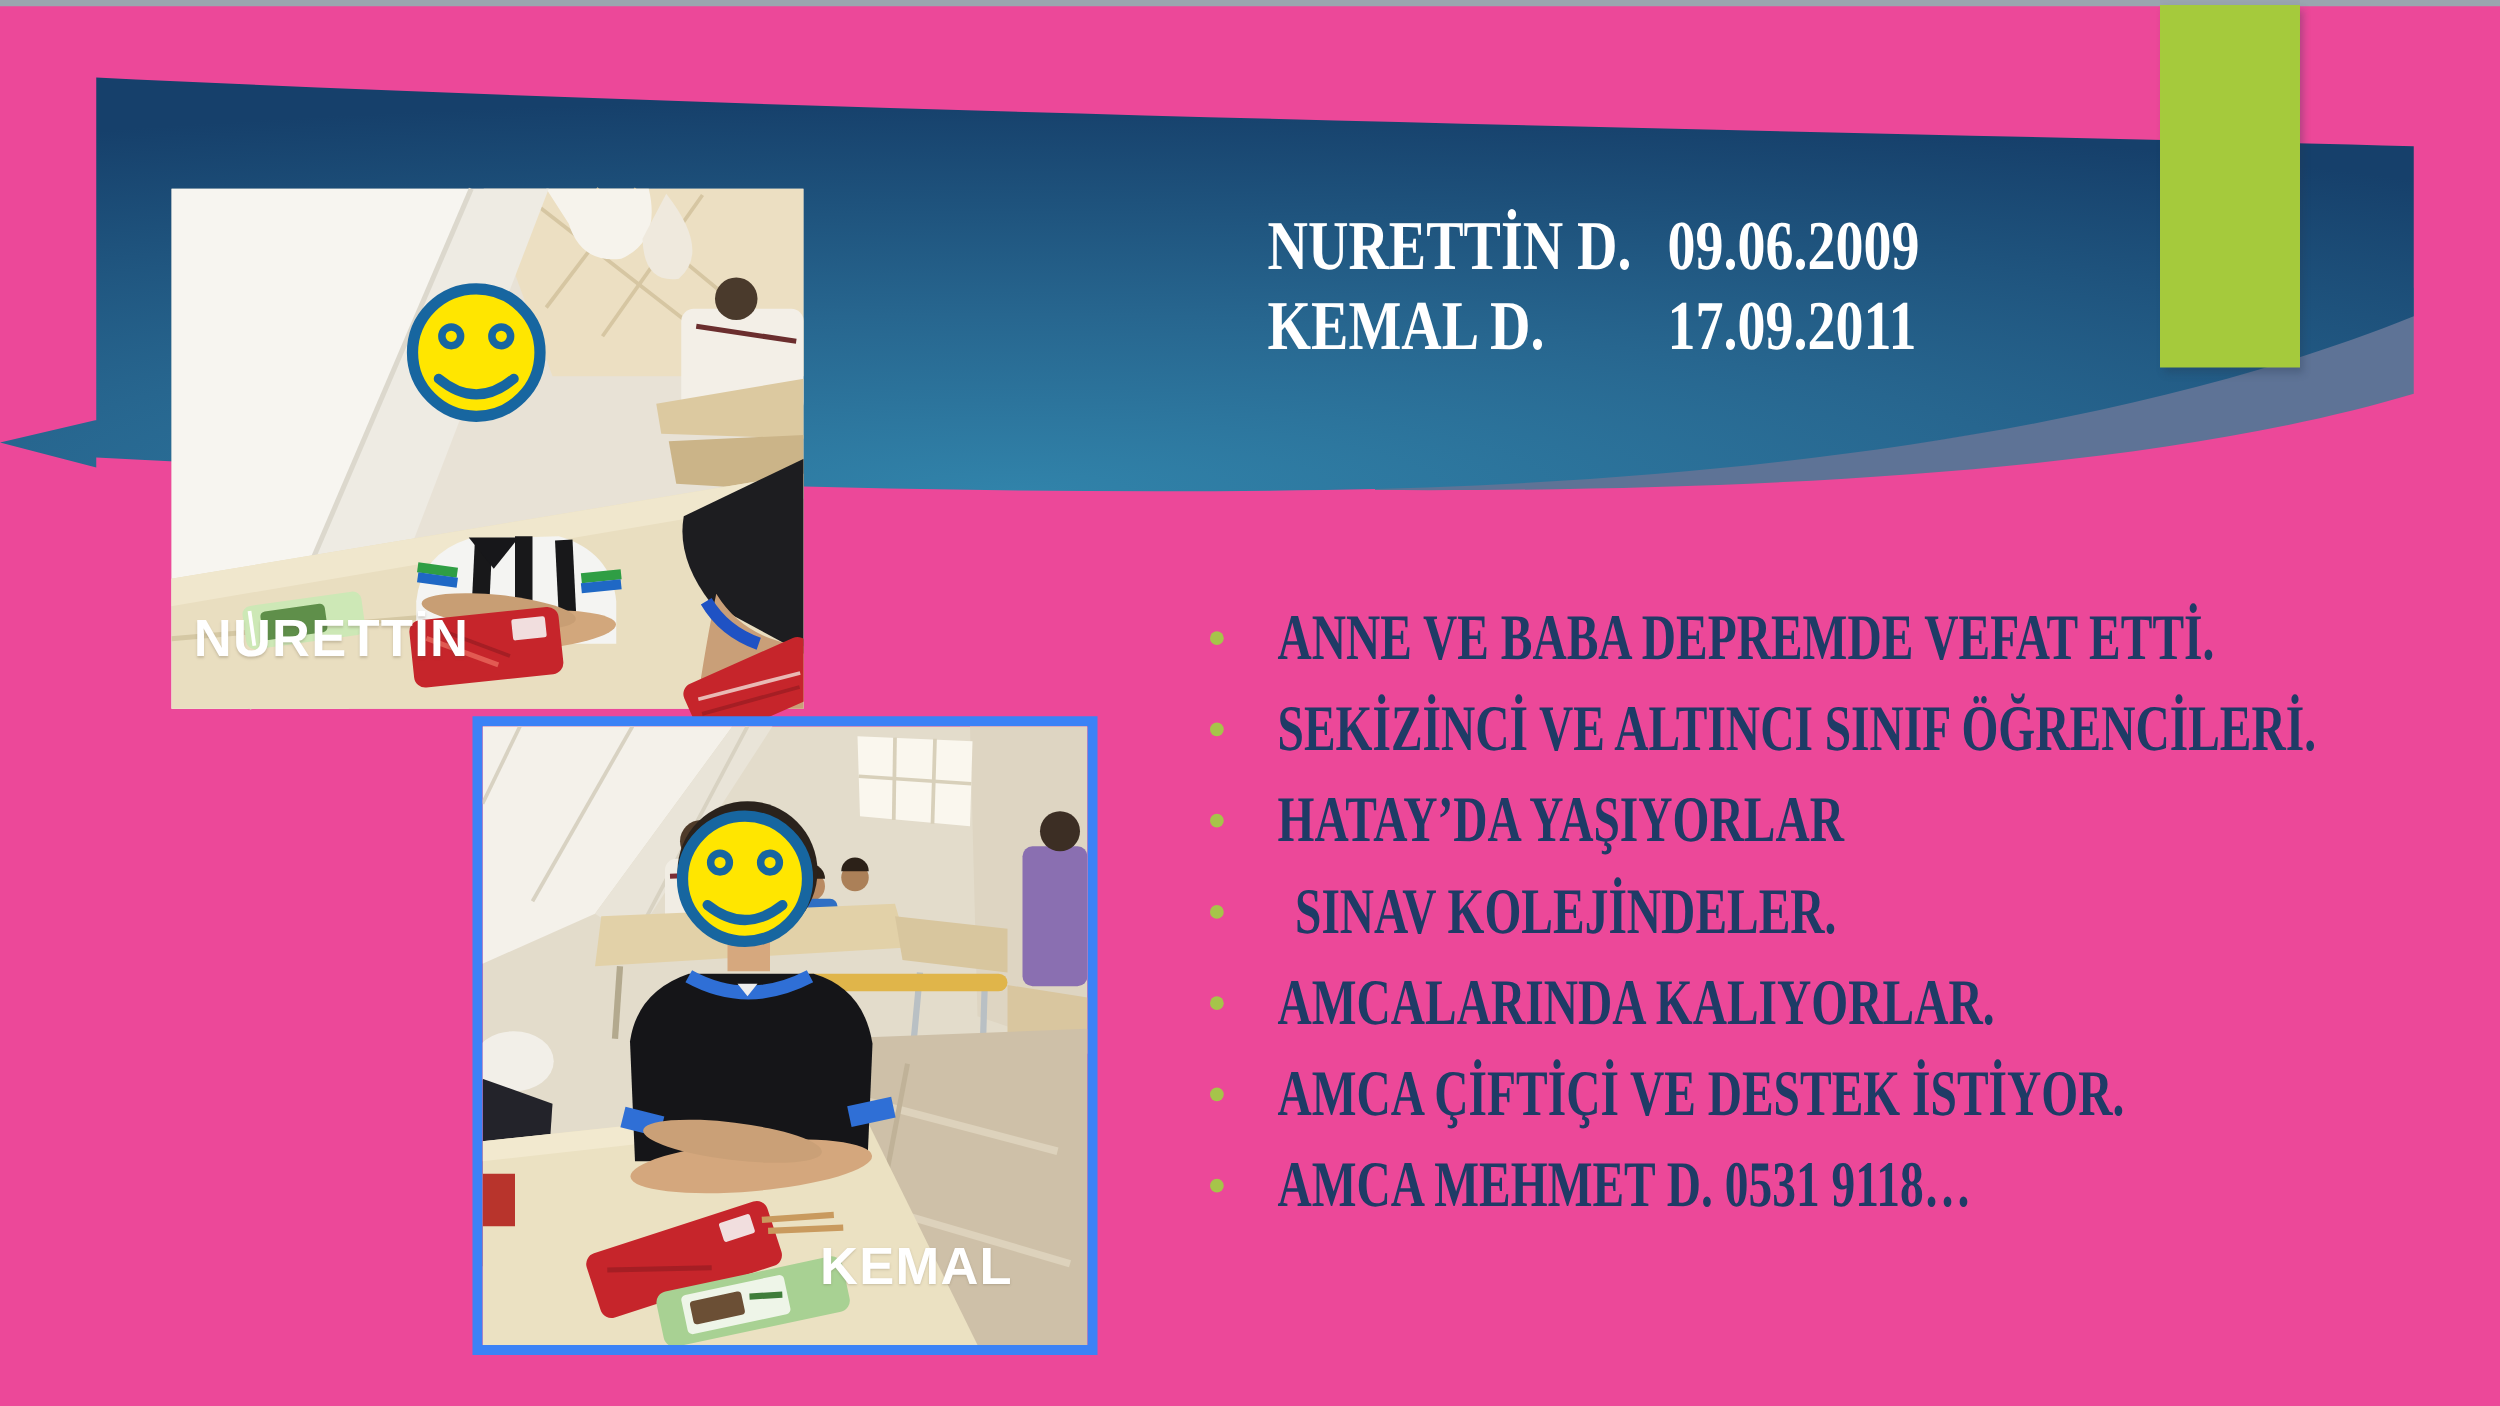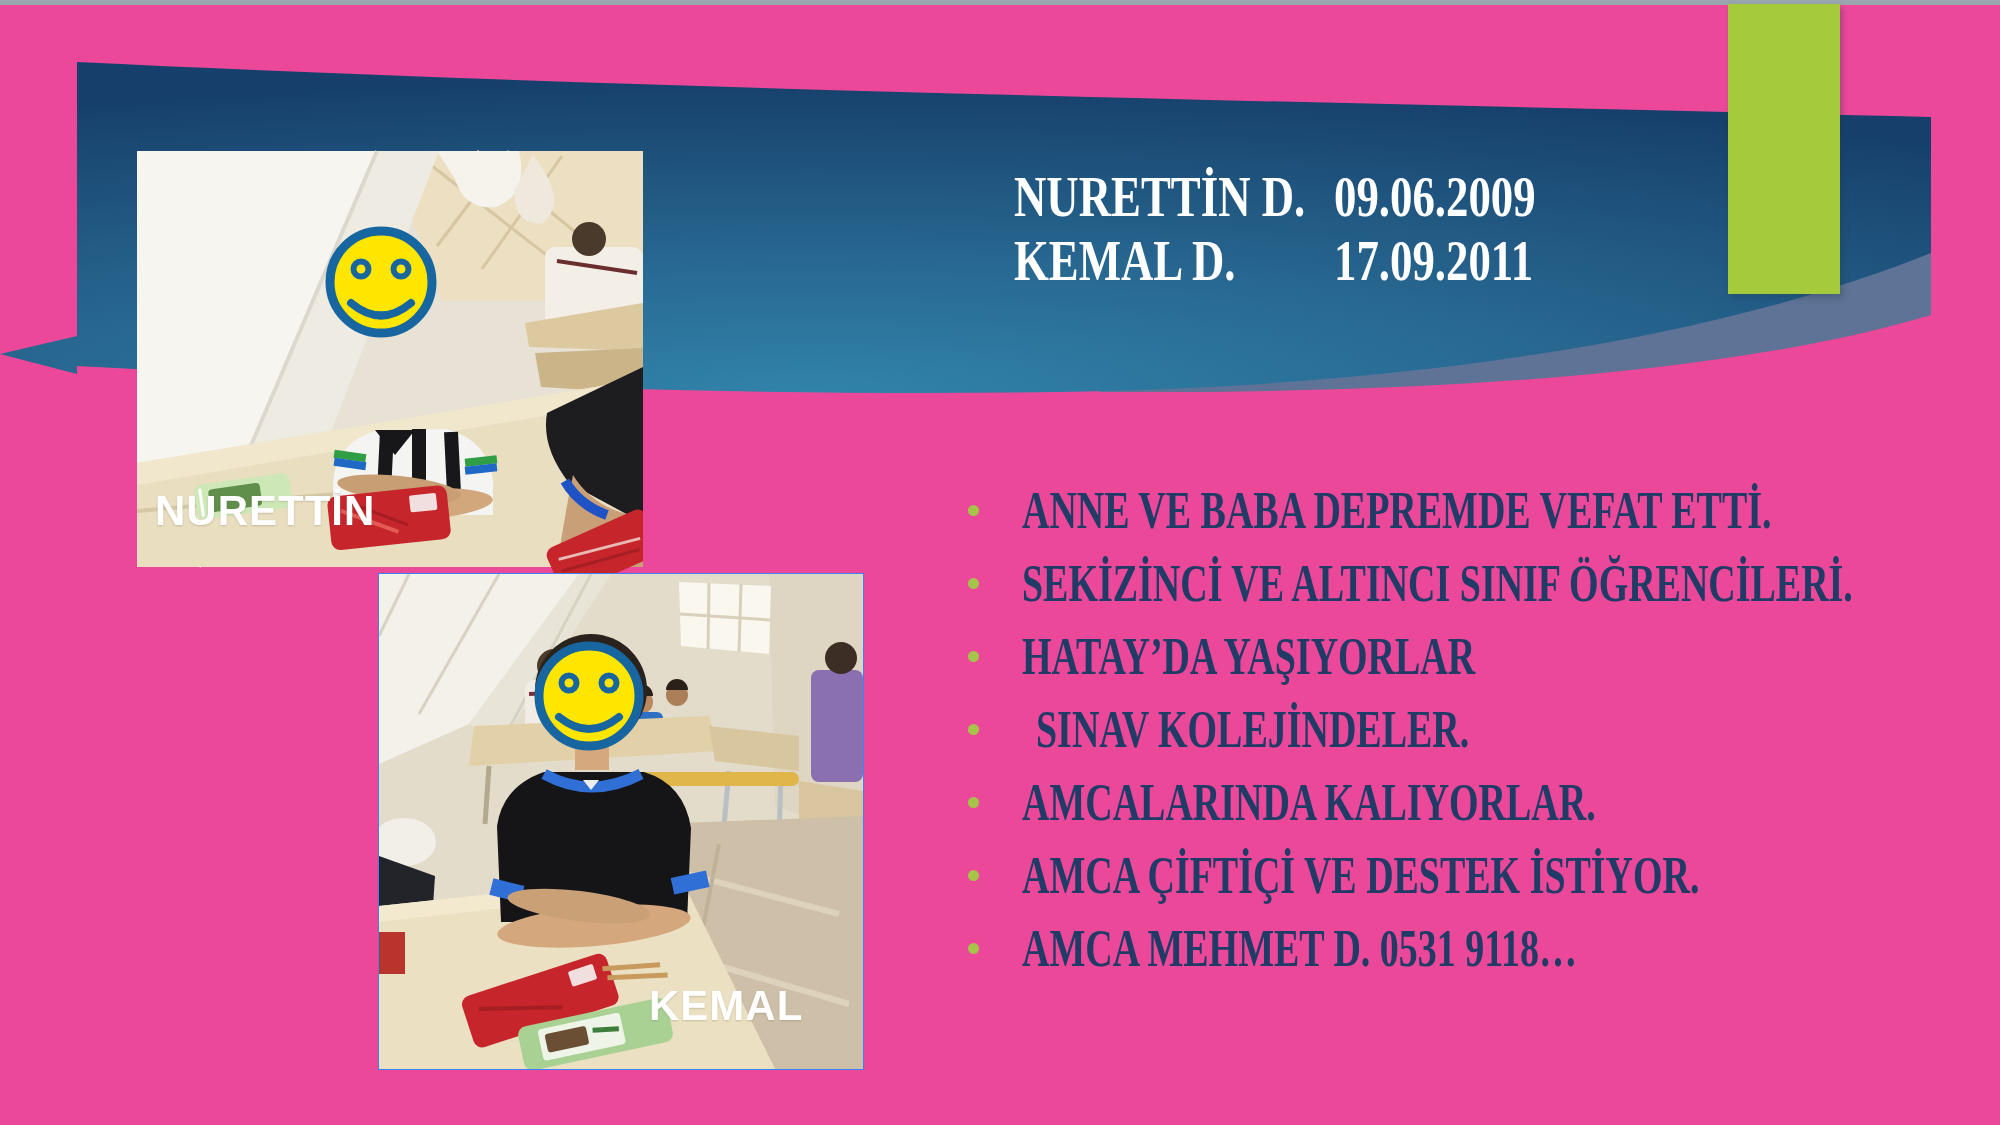--- a/index.html
+++ b/index.html
@@ -26,21 +26,21 @@
   .bullets li{position:relative;height:73px;padding-left:54px;white-space:nowrap;}
   .bullets li.indent{padding-left:68px;}
   .dot{position:absolute;left:0;top:50%;margin-top:-6px;width:11px;height:11px;border-radius:50%;background:#a6c44a;}
   .btext{display:inline-block;font-family:"Liberation Serif","DejaVu Serif",serif;font-weight:bold;
          font-size:52px;line-height:73px;color:#1f3b66;
          transform:scaleX(.73);transform-origin:left top;}
 
   
   .photo{position:absolute;overflow:hidden;}
   .photo1{left:137px;top:139px;width:506px;height:440px;}
-  .photo2{left:378px;top:573px;width:484px;height:495px;border:1px solid #3b82f6;}
+  .photo2{left:378px;top:573px;width:484px;height:495px;border:8px solid #3b82f6;}
   .photo svg{display:block;width:100%;height:100%;}
   .photo-label{position:absolute;color:#ffffff;font-weight:bold;
                font-family:"Liberation Sans",sans-serif;letter-spacing:1px;
                text-shadow:0 1px 2px rgba(90,80,60,.25);}
   .label1{left:18px;top:348px;font-size:42px;}
   .label2{left:270px;top:408px;font-size:42px;}
 </style>
 </head>
 <body>
 

